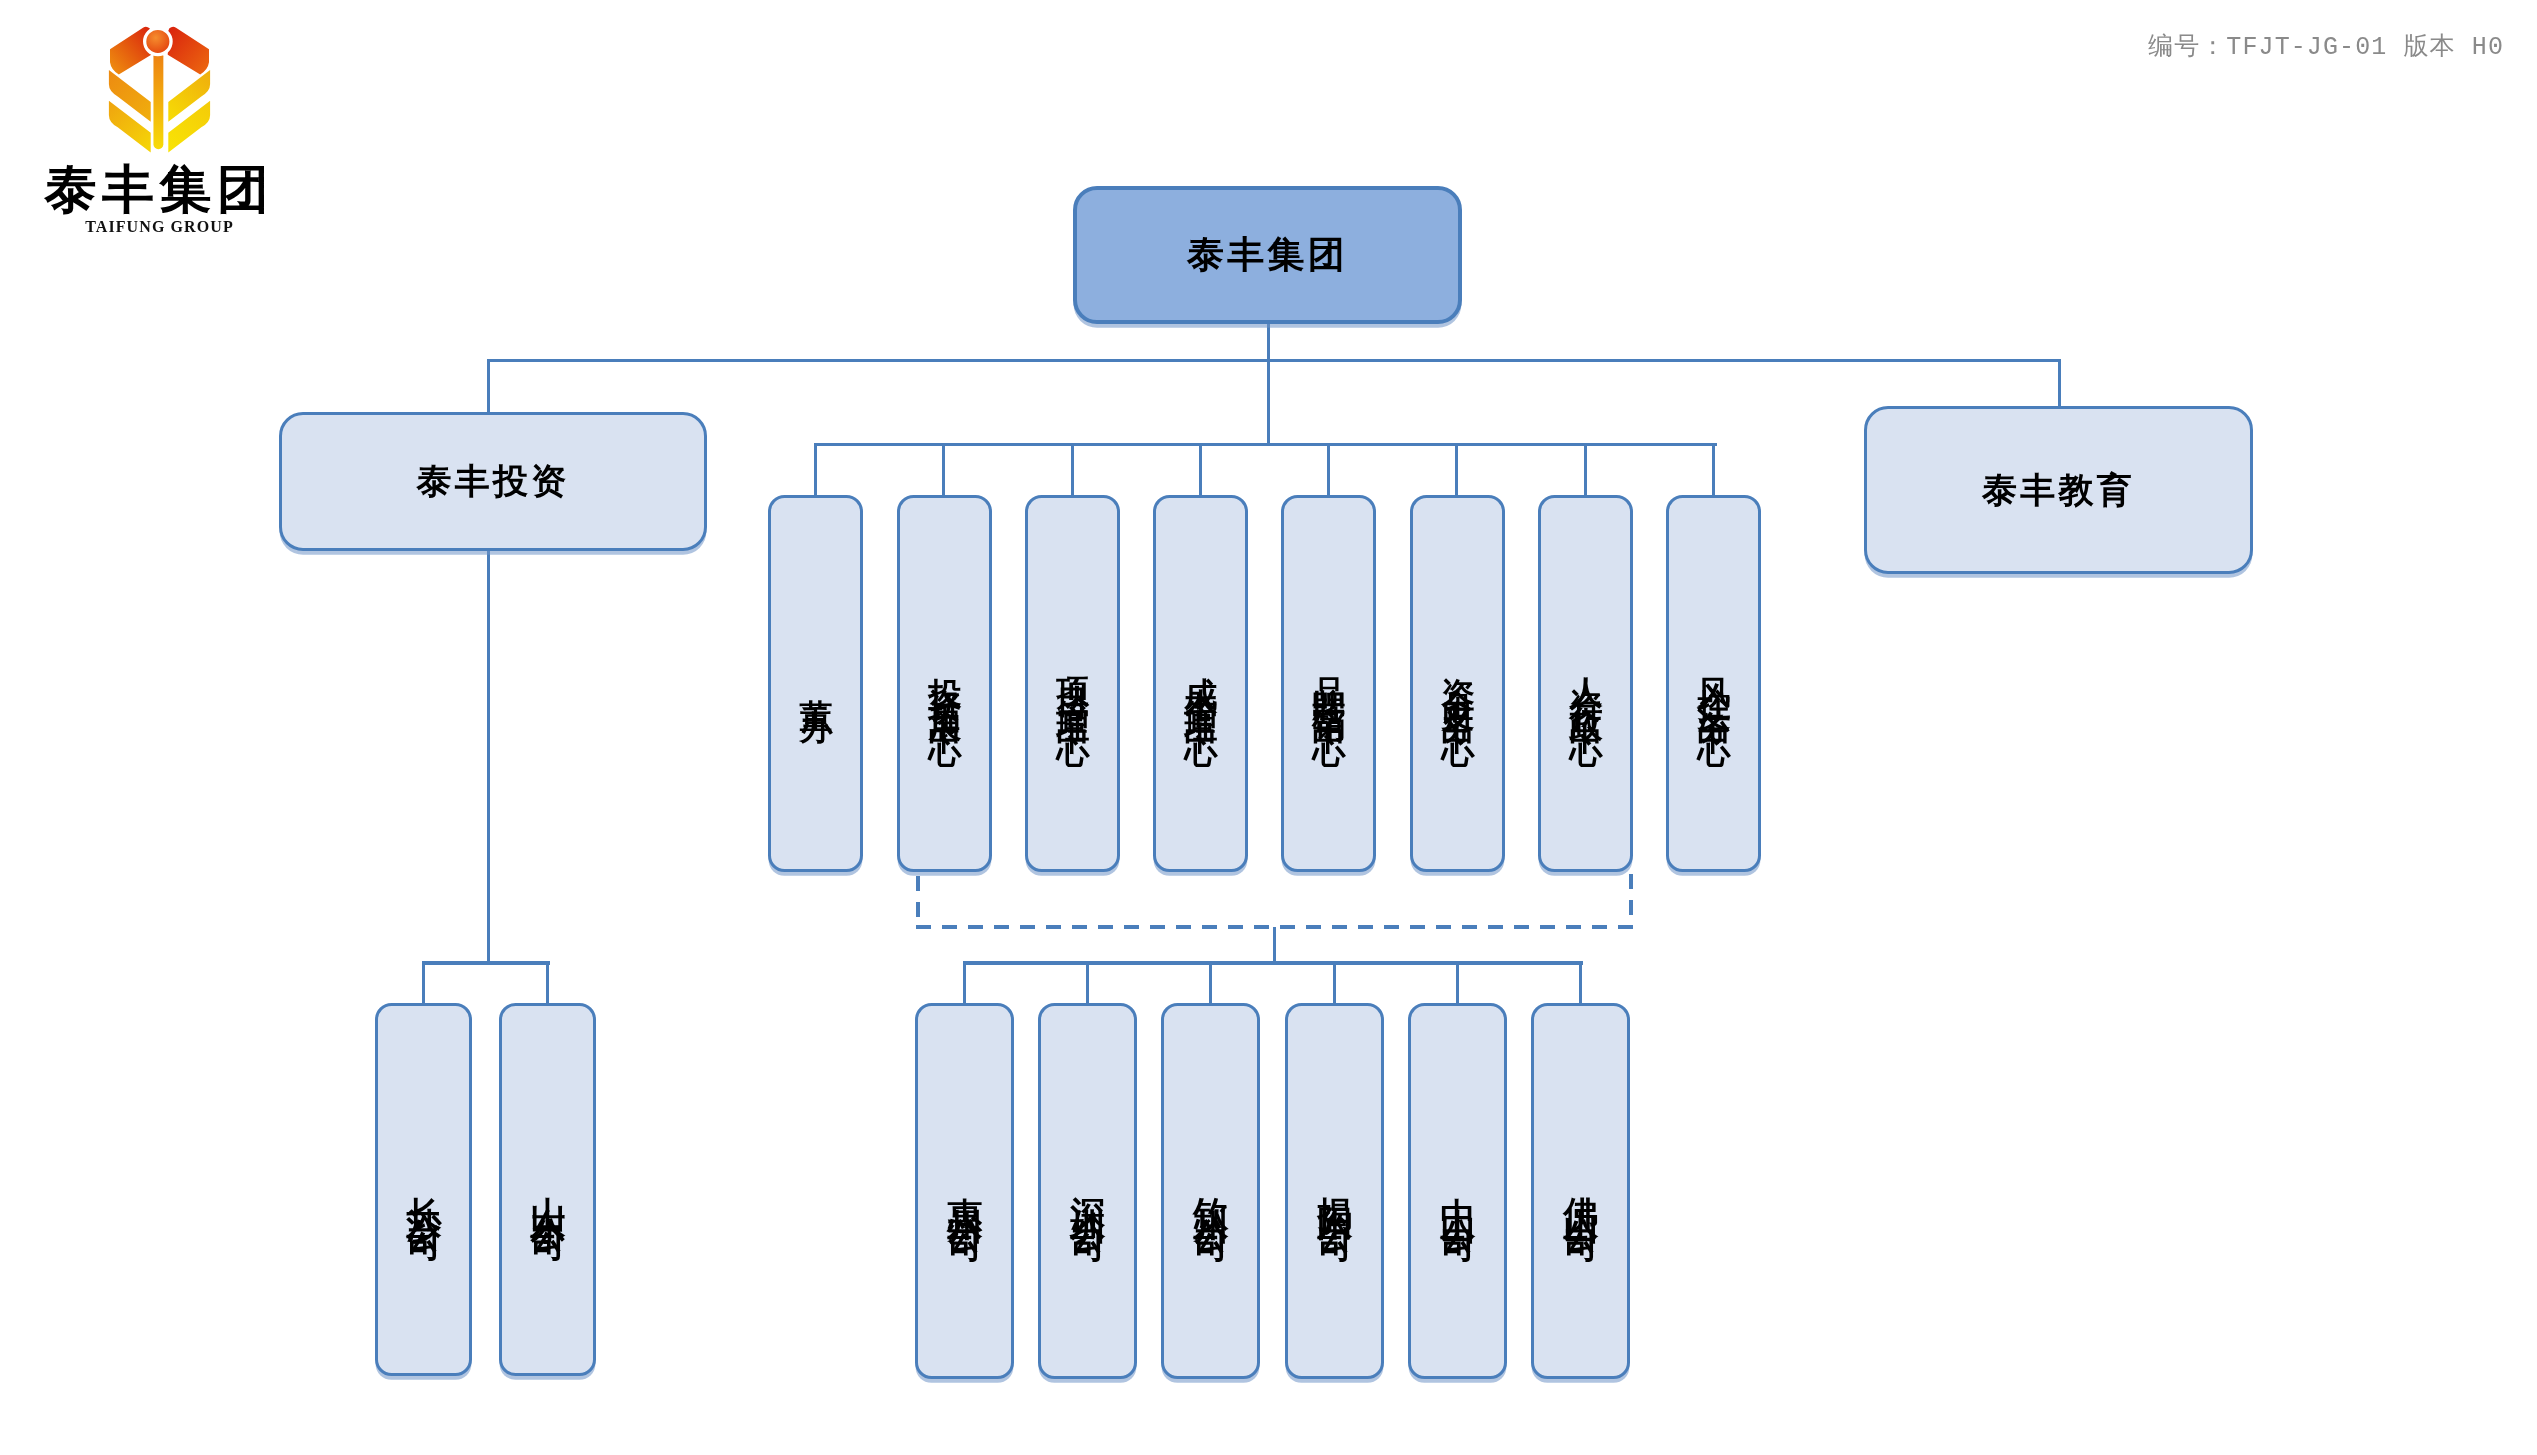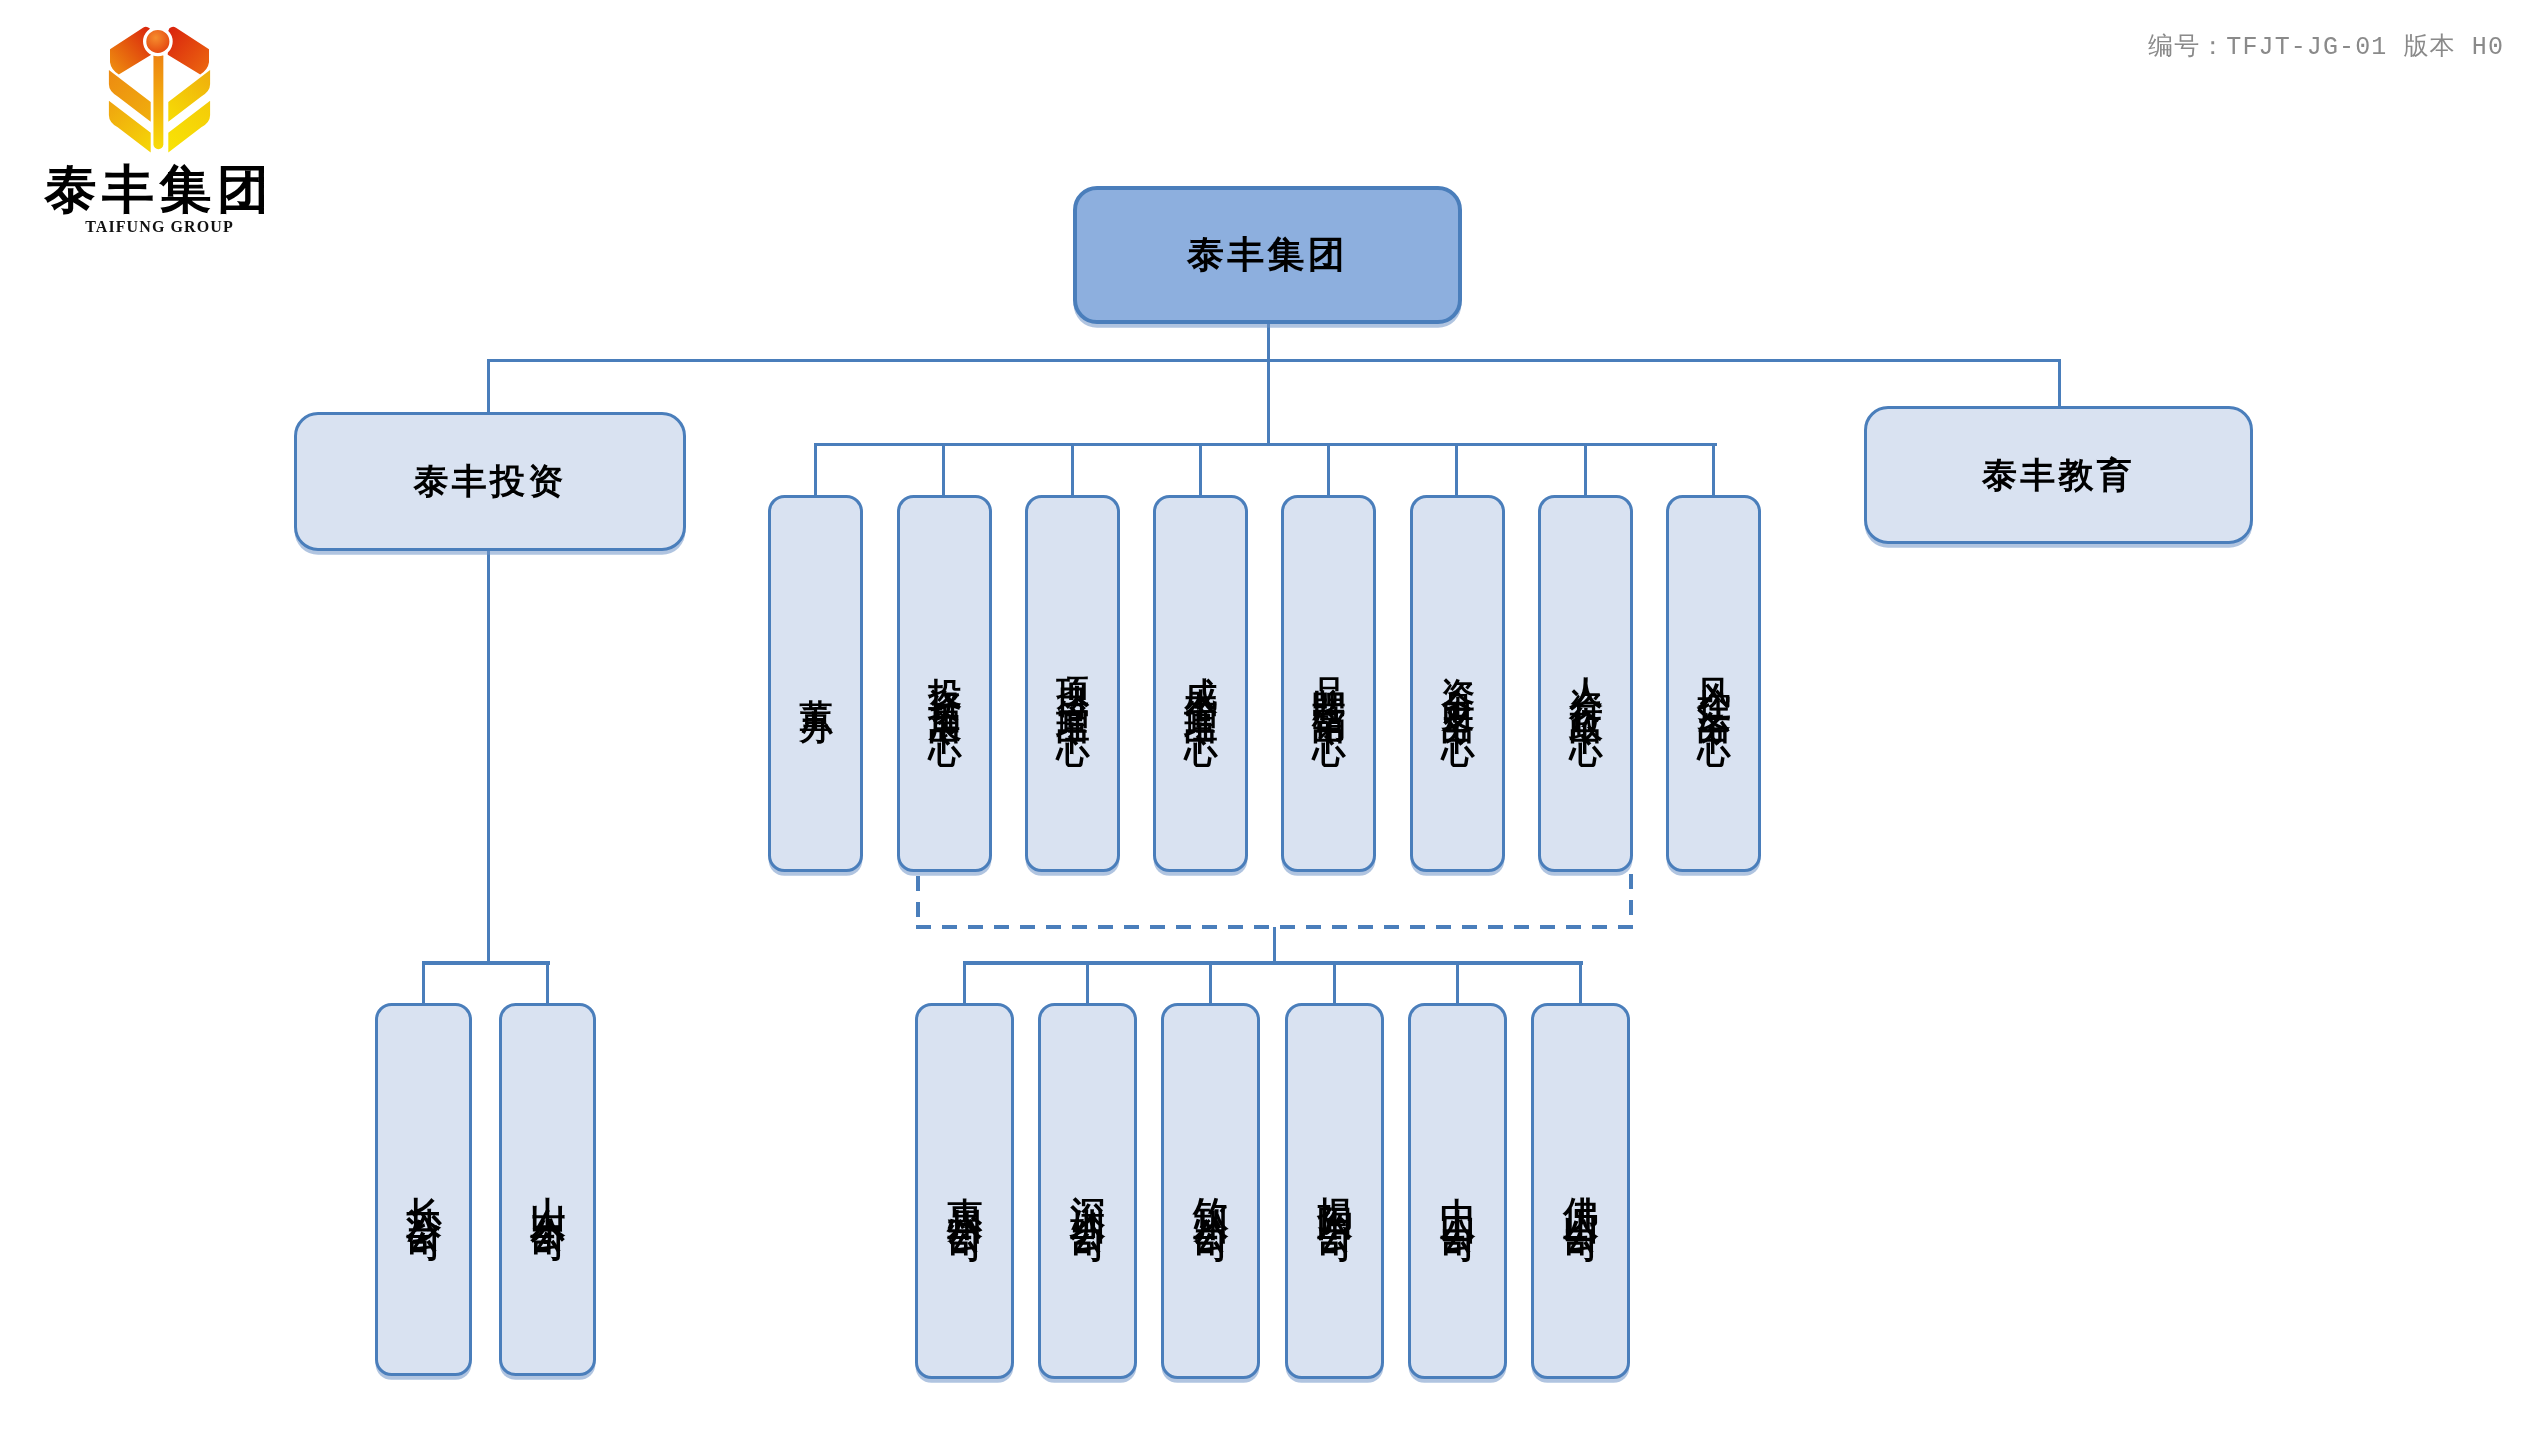--- a/index.html
+++ b/index.html
@@ -137,25 +137,25 @@
 
 <div class="ln" style="left:487px;top:549px;width:3.3px;height:413px;"></div>
 <div class="ln" style="left:422px;top:961px;width:128px;height:3.9px;"></div>
 <div class="ln" style="left:422px;top:961px;width:3.3px;height:43px;"></div>
 <div class="ln" style="left:546px;top:961px;width:3.3px;height:43px;"></div>
 
 <div class="node root" style="left:1073px;top:186px;width:389px;height:138px;">
   <span>泰丰集团</span>
 </div>
 
-<div class="node lvl2" style="left:294px;top:412px;width:392px;height:139px;">
+<div class="node lvl2" style="left:279px;top:412px;width:428px;height:139px;">
   <span>泰丰投资</span>
 </div>
 
-<div class="node lvl2" style="left:1864px;top:406px;width:389px;height:138px;">
+<div class="node lvl2" style="left:1864px;top:406px;width:389px;height:168px;">
   <span>泰丰教育</span>
 </div>
 
 <div class="node v dept" style="left:768px;top:495px;width:95px;height:377px;">
   <span>董办</span>
 </div>
 <div class="node v dept" style="left:897px;top:495px;width:95px;height:377px;">
   <span>投资拓展中心</span>
 </div>
 <div class="node v dept" style="left:1025px;top:495px;width:95px;height:377px;">

